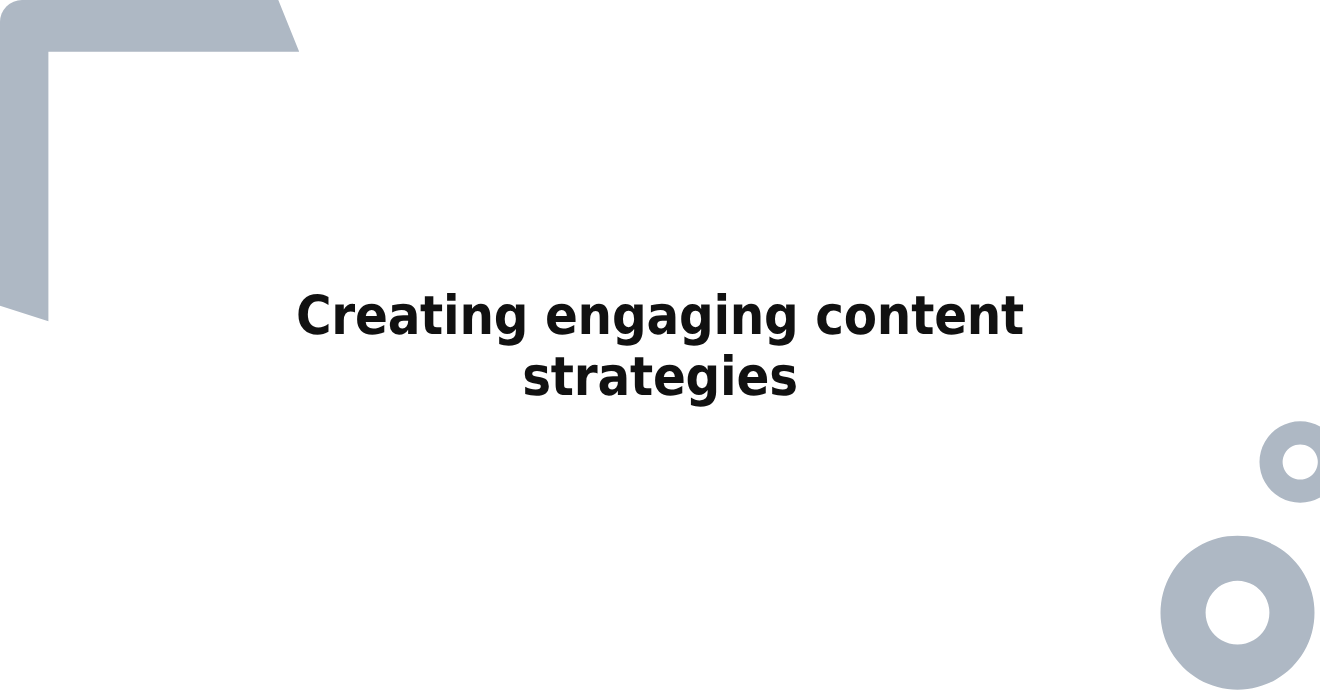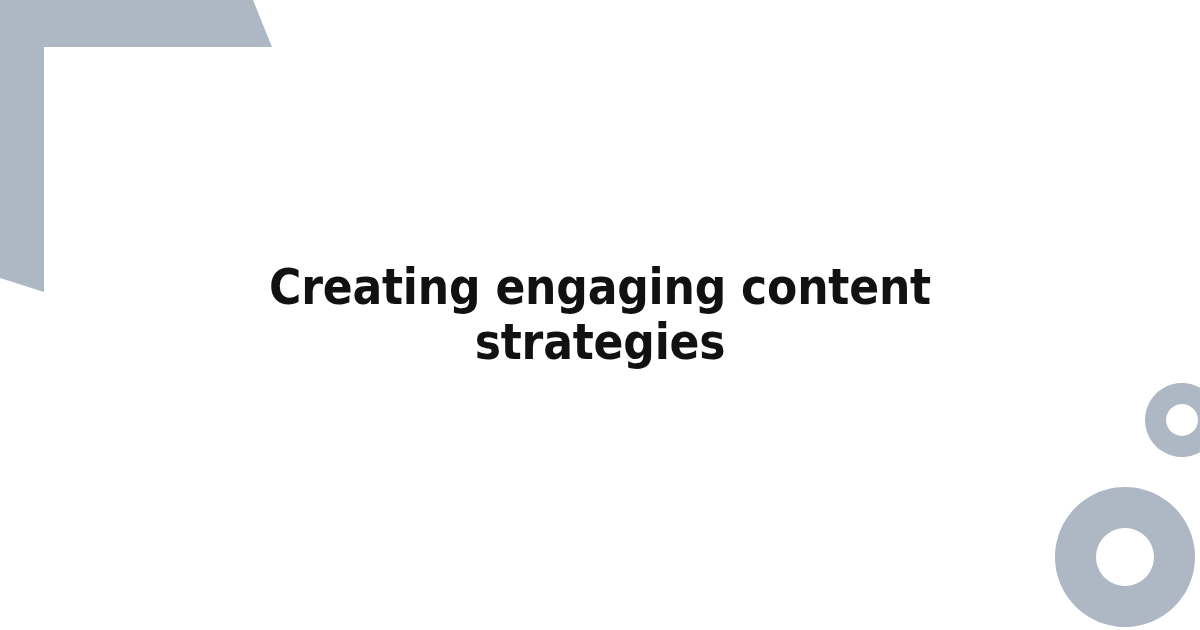--- a/index.html
+++ b/index.html
@@ -13,20 +13,21 @@
     font-family: "DejaVu Sans", sans-serif;
     overflow: hidden;
   }
 
   .card {
     position: relative;
     width: 1200px;
     height: 630px;
     background: #ffffff;
     overflow: hidden;
+    border-radius: 20px;
   }
 
   
   .decor {
     position: absolute;
     inset: 0;
     width: 1200px;
     height: 630px;
     pointer-events: none;
   }

